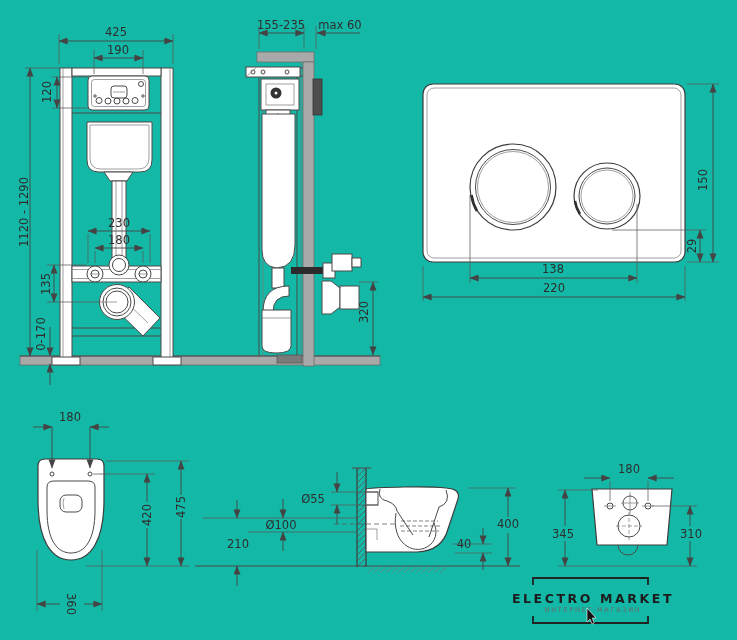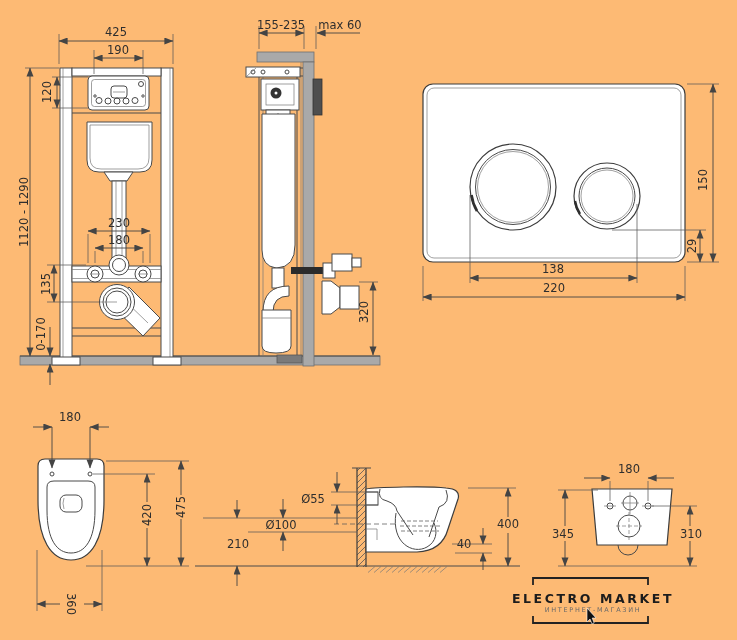--- a/index.html
+++ b/index.html
@@ -1,16 +1,16 @@
 <!DOCTYPE html>
 <html><head>
 <meta charset="utf-8">
 <style>
   html,body{margin:0;padding:0;background:#f6f6f5;}
-  .page{width:737px;height:640px;position:relative;background:#fdba74;overflow:hidden;}
+  .page{width:737px;height:640px;position:relative;background:#14b8a6;overflow:hidden;}
   svg{display:block;}
   .s  {stroke:#4a4a4a;stroke-width:1;fill:none;}
   .sw {stroke:#4a4a4a;stroke-width:1;fill:#fff;}
   .sb {stroke:#3c3c3c;stroke-width:1.2;fill:#fff;}
   .sg {stroke:#6e6e6e;stroke-width:.8;fill:#a9a9a9;}
   .t  {stroke:#777;stroke-width:.7;fill:none;}
   .e  {stroke:#5a5a5a;stroke-width:.75;fill:none;}
   .dl {stroke:#444;stroke-width:.9;fill:none;}
   .dk {fill:#2b2b2b;stroke:none;}
   .dash{stroke-dasharray:5 3;}

